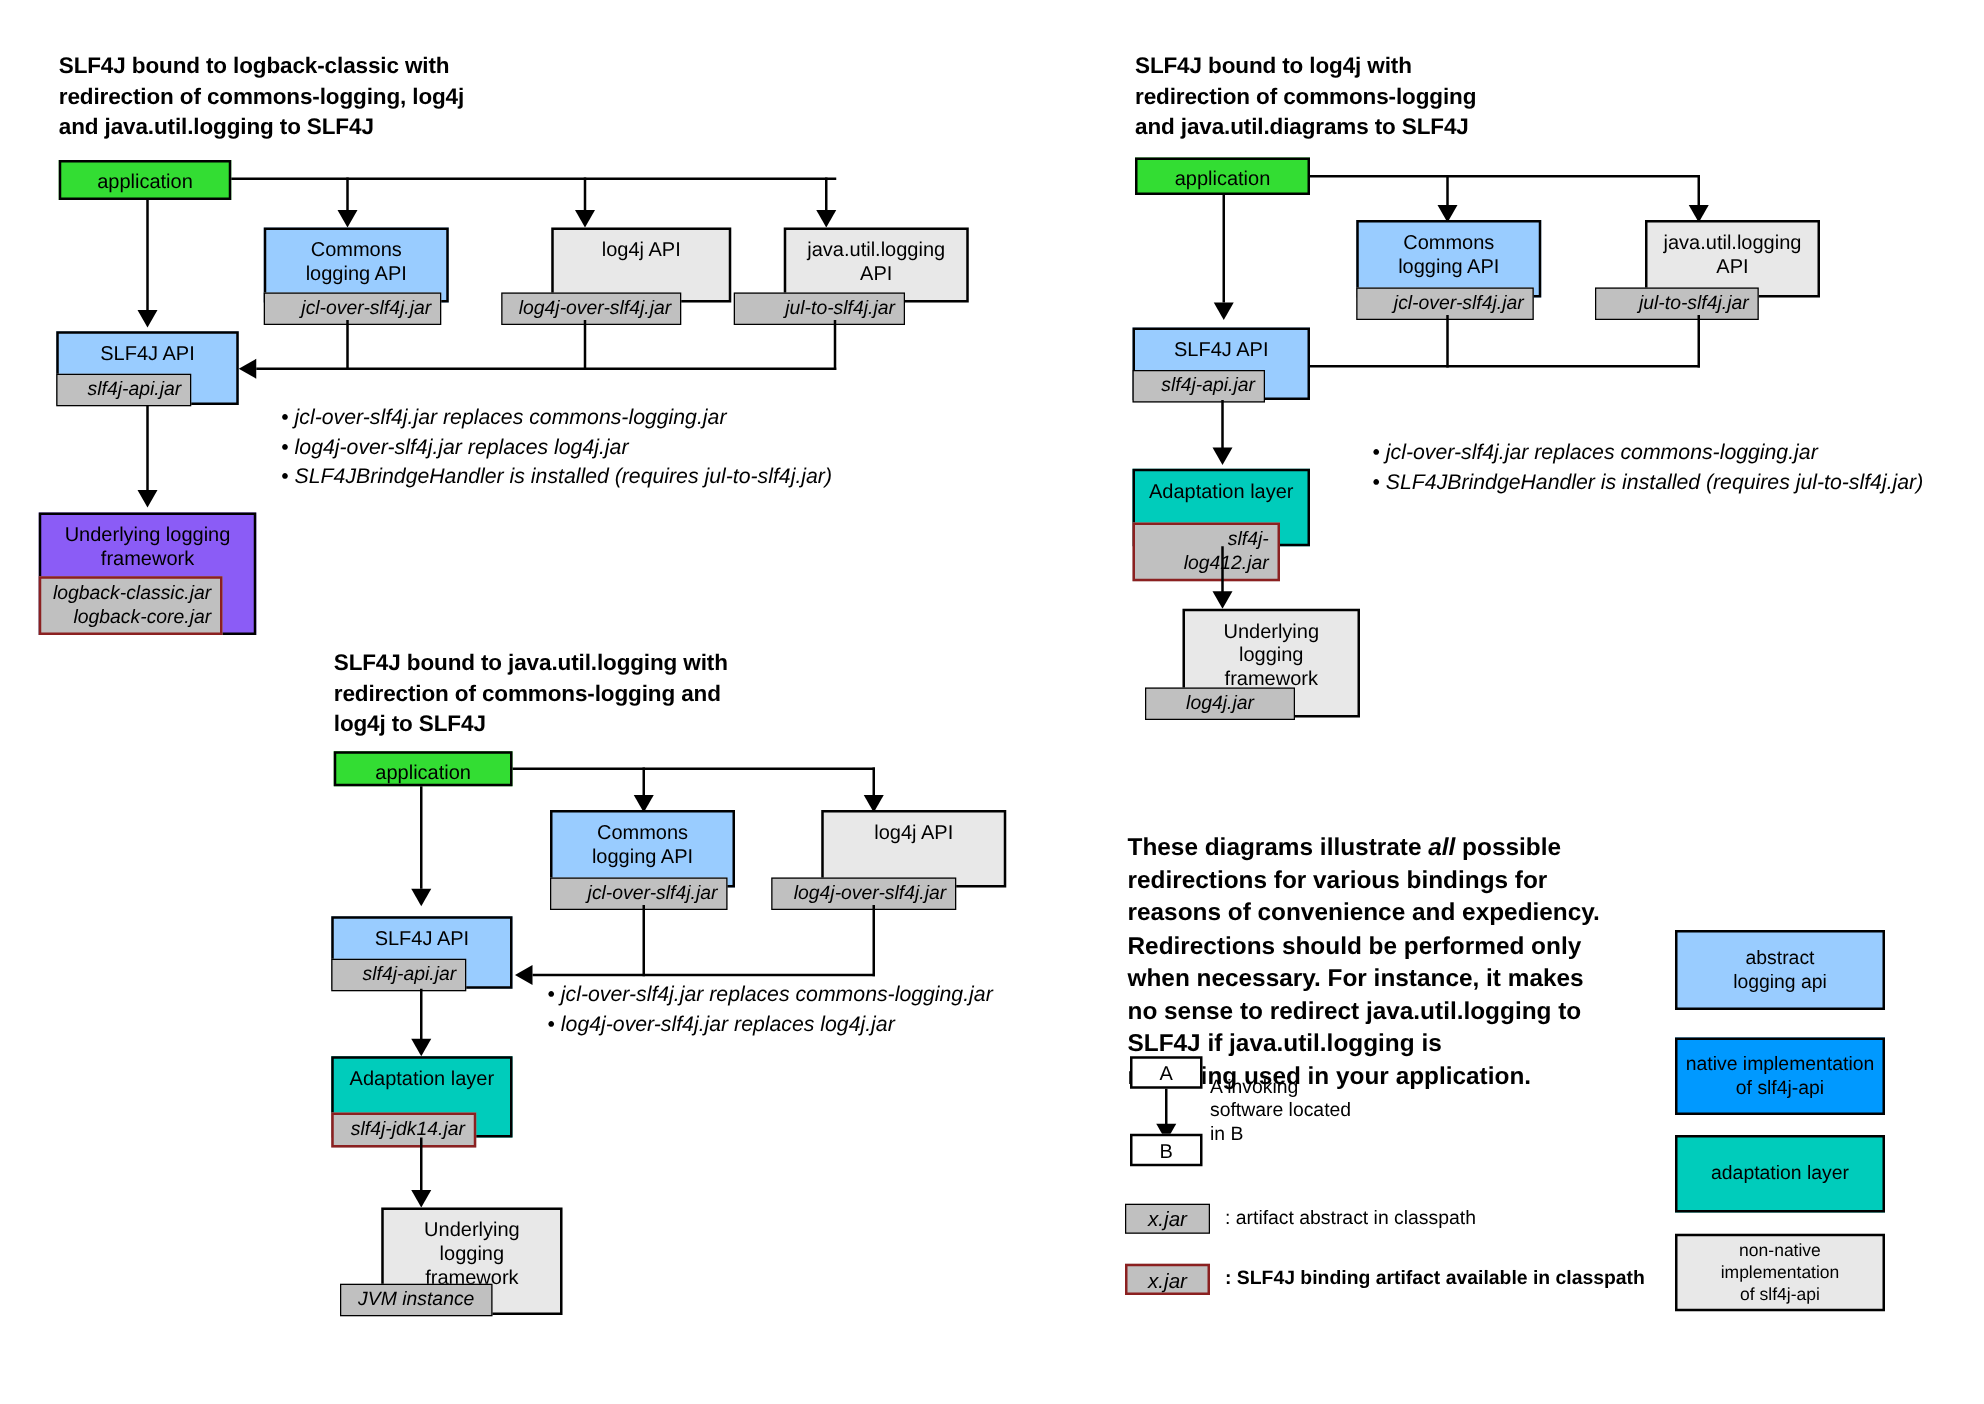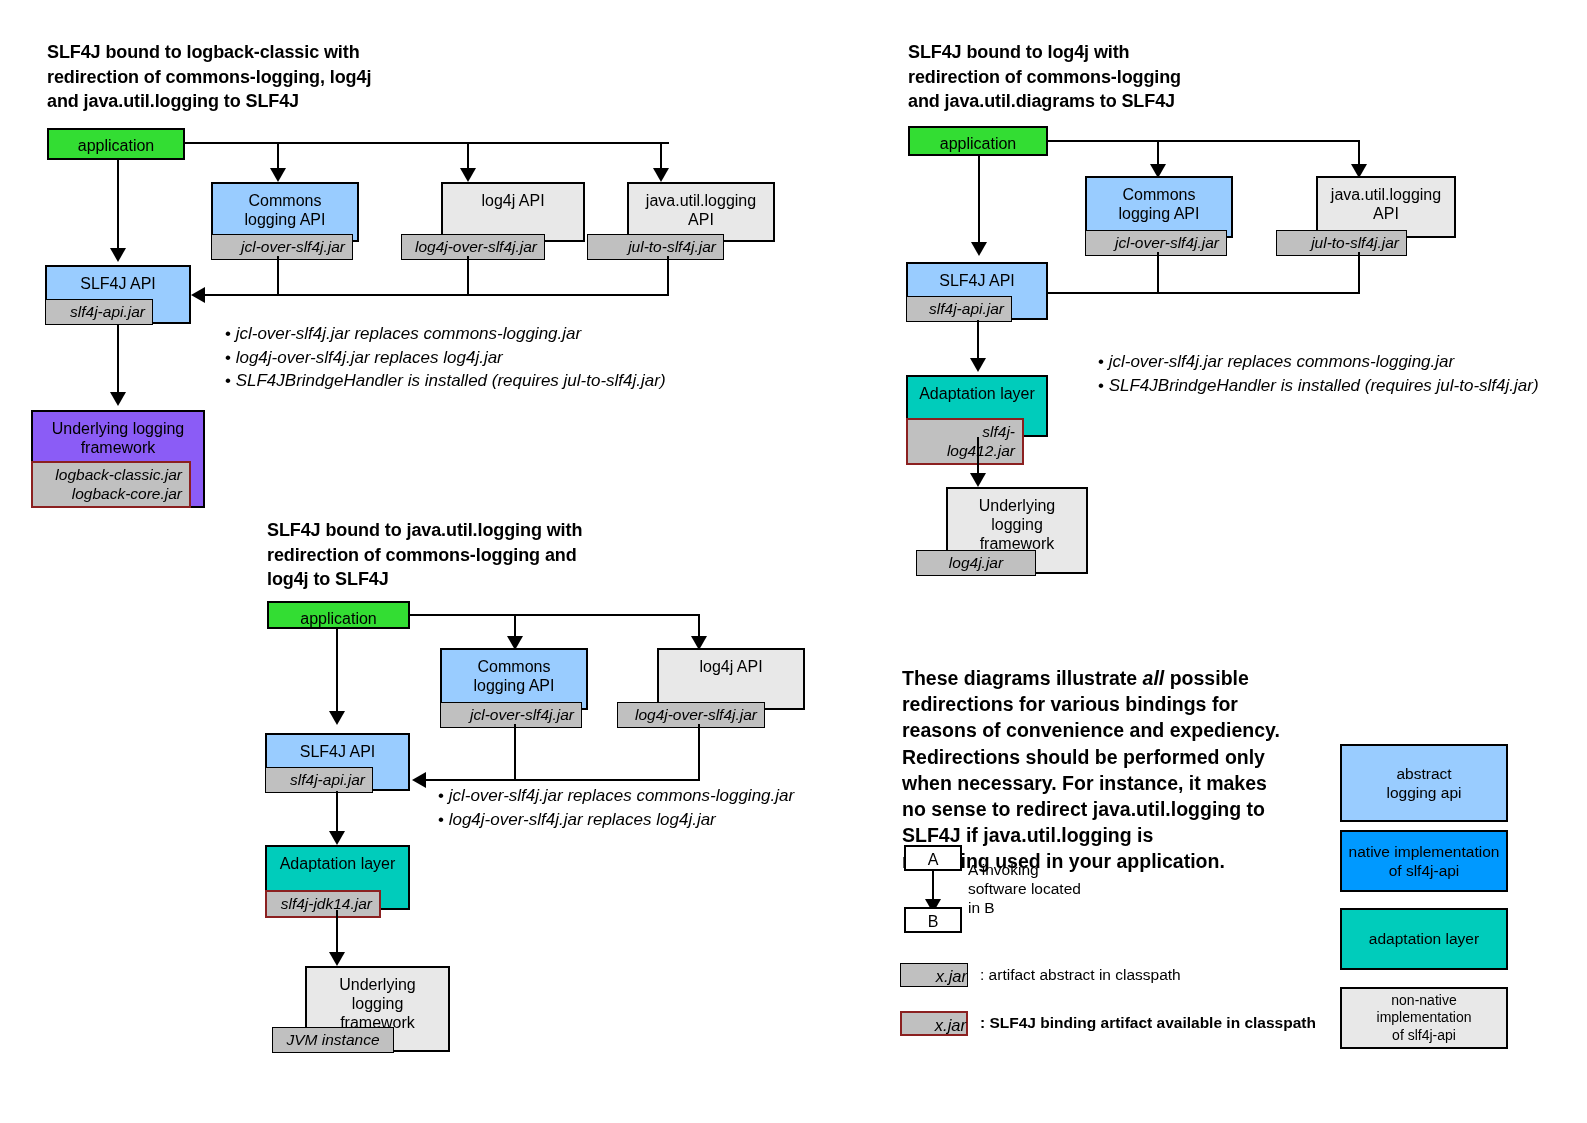--- a/index.html
+++ b/index.html
@@ -126,21 +126,21 @@
     white-space: pre-line;
   }
   .legjar {
     position: absolute;
     box-sizing: border-box;
     background: #C0C0C0;
     border: 1px solid #000000;
     font-style: italic;
     font-size: 16.5px;
     line-height: 19px;
-    text-align: right;
+    text-align: center;
     padding-top: 3px;
   }
   .legjar.binding { border: 2px solid #8B2020; }
   .legcap {
     position: absolute;
     font-size: 15.5px;
     line-height: 19px;
     white-space: nowrap;
   }
   .colorbox {
@@ -207,21 +207,21 @@
 </div>
 <div class="jar" style="left:45px; top:299px; width:108px;">slf4j-api.jar</div>
 
 <div class="ln lnv" style="left:117px; top:324px; height:68px;"></div>
 <div class="arrow-down" style="left:110px; top:392px;"></div>
 
 <div class="node brightblue" style="left:31px; top:410px; width:174px; height:98px;">
   <span class="ntitle">Underlying logging
 framework</span>
 </div>
-<div class="jar binding" style="left:31px; top:461px; width:160px;">logback-classic.jar
+<div class="jar binding" style="left:31px; top:461px; width:147px;">logback-classic.jar
 logback-core.jar</div>
 
 <div class="notes" style="left:225px; top:322px;">
   <span class="bl">jcl-over-slf4j.jar replaces commons-logging.jar</span>
   <span class="bl">log4j-over-slf4j.jar replaces log4j.jar</span>
   <span class="bl">SLF4JBrindgeHandler is installed (requires jul-to-slf4j.jar)</span>
 </div>
 
 <div class="dtitle abs" style="left:908px; top:40px; width:430px;">SLF4J bound to log4j with
 redirection of commons-logging
@@ -362,19 +362,19 @@
 <div class="legtext" style="left:968px; top:860px; width:170px;">A invoking
 software located
 in B</div>
 
 <div class="legjar" style="left:900px; top:963px; width:68px; height:24px;">x.jar</div>
 <div class="legcap" style="left:980px; top:965px;">: artifact abstract in classpath</div>
 
 <div class="legjar binding" style="left:900px; top:1011px; width:68px; height:25px;">x.jar</div>
 <div class="legcap" style="left:980px; top:1013px;font-weight:bold;">: SLF4J binding artifact available in classpath</div>
 
-<div class="colorbox" style="left:1340px; top:744px; width:168px; height:78px; background:#99CCFF;">abstract
+<div class="colorbox" style="left:1340px; top:744px; width:168px; height:64px; background:#99CCFF;">abstract
 logging api</div>
 <div class="colorbox" style="left:1340px; top:830px; width:168px; height:62px; background:#0099FF;">native implementation
 of slf4j-api</div>
 <div class="colorbox" style="left:1340px; top:908px; width:168px; height:62px; background:#00CCBB;">adaptation layer</div>
 <div class="colorbox small" style="left:1340px; top:987px; width:168px; height:62px; background:#E8E8E8;">non-native implementation
 of slf4j-api</div>
 
 </body></html>

